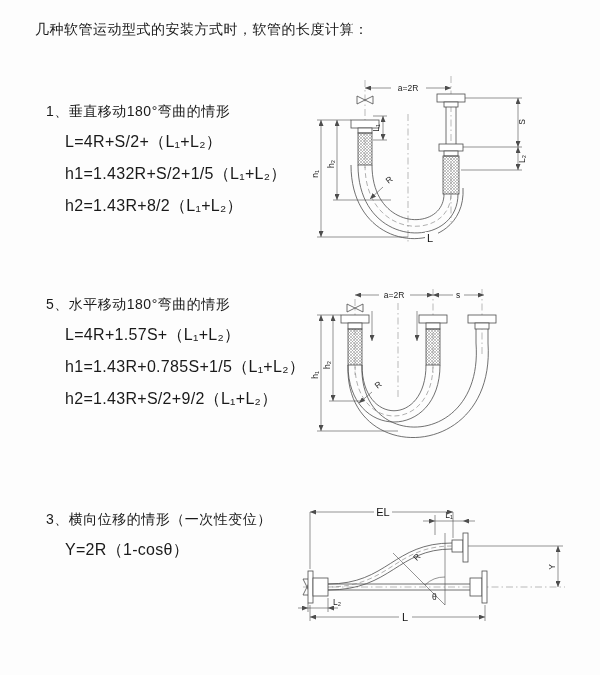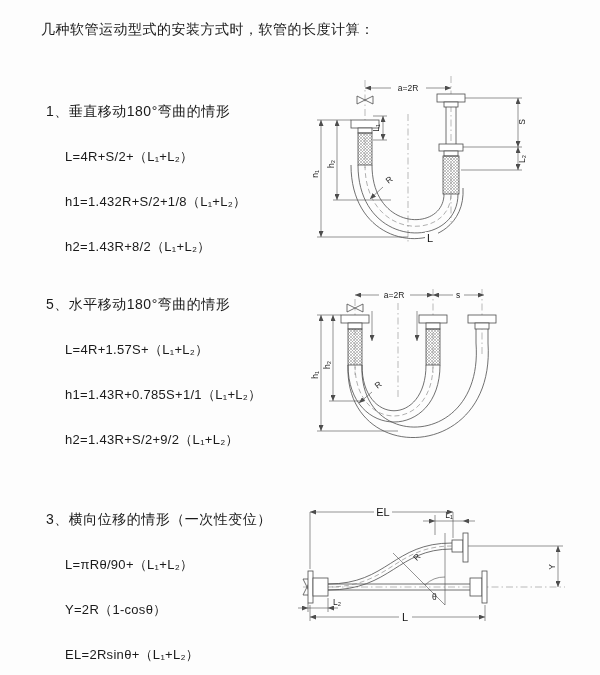--- a/index.html
+++ b/index.html
@@ -1,55 +1,53 @@
 <!DOCTYPE html>
 <html><head>
 <meta charset="utf-8">
 <style>
   html,body{margin:0;padding:0}
   body{width:600px;height:675px;position:relative;background:#fdfdfd;
        font-family:"Liberation Sans",sans-serif;color:#1a1a1a;overflow:hidden}
-  .title{position:absolute;left:41px;top:21px;font-size:14px;letter-spacing:.5px}
+  .title{position:absolute;left:35px;top:21px;font-size:14px;letter-spacing:.5px}
   .tblock{position:absolute;left:46px}
   .heading{font-size:14px;letter-spacing:.5px}
-  .formula{font-size:13px;margin-top:27px;margin-left:19px;letter-spacing:.3px}
+  .formula{font-size:16px;margin-top:11px;margin-left:19px;letter-spacing:.3px}
   svg.diag{position:absolute}
   svg text{font-family:"Liberation Sans",sans-serif}
   .dl{stroke:#4d4d4d;stroke-width:.8;fill:none}
   .fit{stroke:#4d4d4d;stroke-width:.8;fill:#fff}
   .dim{stroke:#4d4d4d;stroke-width:.6;fill:none}
   .cl{stroke:#8f8f8f;stroke-width:.6;fill:none;stroke-dasharray:7 3 1.5 3}
   .hd{stroke:#7a7a7a;stroke-width:.6;fill:none;stroke-dasharray:5 3}
   .lbl{font-size:8.5px;fill:#222}
   .big{font-size:11px;fill:#111}
 </style>
 </head>
 <body>
 
 <div class="title">几种软管运动型式的安装方式时，软管的长度计算：</div>
 
 <section class="tblock" style="top:103px">
   <div class="heading">1、垂直移动180°弯曲的情形</div>
   <div class="formula">L=4R+S/2+（L₁+L₂）</div>
-  <div class="formula">h1=1.432R+S/2+1/8（L₁+L₂）</div>
+  <div class="formula">h1=1.432R+S/2+1/5（L₁+L₂）</div>
   <div class="formula">h2=1.43R+8/2（L₁+L₂）</div>
 </section>
 
 <section class="tblock" style="top:296px">
   <div class="heading">5、水平移动180°弯曲的情形</div>
   <div class="formula">L=4R+1.57S+（L₁+L₂）</div>
-  <div class="formula">h1=1.43R+0.785S+1/1（L₁+L₂）</div>
+  <div class="formula">h1=1.43R+0.785S+1/5（L₁+L₂）</div>
   <div class="formula">h2=1.43R+S/2+9/2（L₁+L₂）</div>
 </section>
 
 <section class="tblock" style="top:511px">
   <div class="heading">3、横向位移的情形（一次性变位）</div>
-  <div class="formula">L=πRθ/90+（L₁+L₂）</div>
   <div class="formula">Y=2R（1-cosθ）</div>
-  <div class="formula">EL=2Rsinθ+（L₁+L₂）</div>
 </section>
 
 <svg class="diag" style="left:313px;top:72px" width="255" height="182" viewBox="0 0 255 182">
   <defs>
     <marker id="ar1" markerUnits="userSpaceOnUse" markerWidth="6" markerHeight="5" refX="6" refY="2.5" orient="auto-start-reverse">
       <path d="M0,0 L6,2.5 L0,5 Z" fill="#4d4d4d"></path>
     </marker>
     <pattern id="braid1" patternUnits="userSpaceOnUse" width="3" height="3">
       <path d="M0,3 L3,0 M0,0 L3,3" stroke="#8a8a8a" stroke-width="0.5"></path>
     </pattern>

